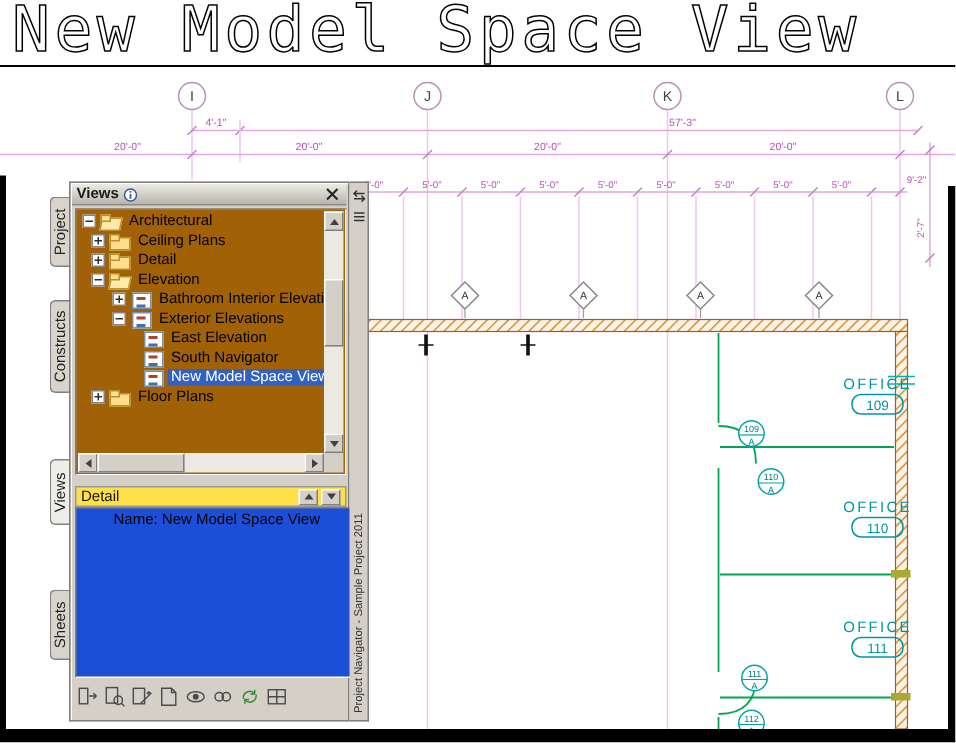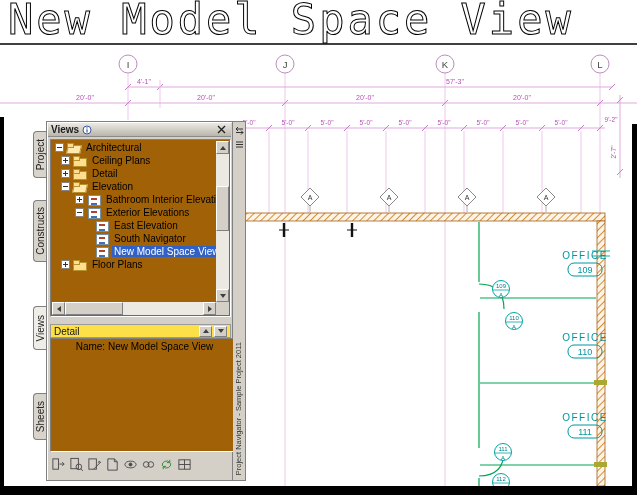--- a/index.html
+++ b/index.html
@@ -57,21 +57,21 @@
                 border:1px solid; border-color:#fff #808080 #808080 #fff; }
   .sb-corner { position:absolute; right:1px; bottom:1px; width:13px; height:13px; background:#d4d0c8; }
 
   
   .detail-hdr { position:absolute; left:3px; top:202px; width:181px; height:14px; background:#fde047;
                 border:1px solid #9a9a9a; display:flex; align-items:center; padding:0 3px; gap:2px; }
   .detail-hdr .dh-text { font-size:10px; color:#111; }
   .detail-hdr .spacer { flex:1; }
   .mini-btn { width:13px; height:11px; background:#d4d0c8; border:1px solid;
               border-color:#fff #808080 #808080 #fff; display:flex; align-items:center; justify-content:center; }
-  .detail-body { position:absolute; left:3px; top:216px; width:189px; height:114px; background:#a16207;
+  .detail-body { position:absolute; left:3px; top:216px; width:189px; height:114px; background:#1d4ed8;
                  border:1px solid; border-color:#808080 #fff #fff #808080; padding:2px 3px; }
   .detail-body .name { font-size:10px; color:#000; }
 
   
   .pal-toolbar { position:absolute; left:3px; top:332px; width:181px; height:25px;
                  display:flex; align-items:flex-start; gap:1px; padding-top:2px; }
   .tbtn { width:17px; height:17px; display:flex; align-items:center; justify-content:center; }
 
   
   .vtab { position:absolute; left:0; width:13px; background:#d8d4cc; border:1px solid #808080;

